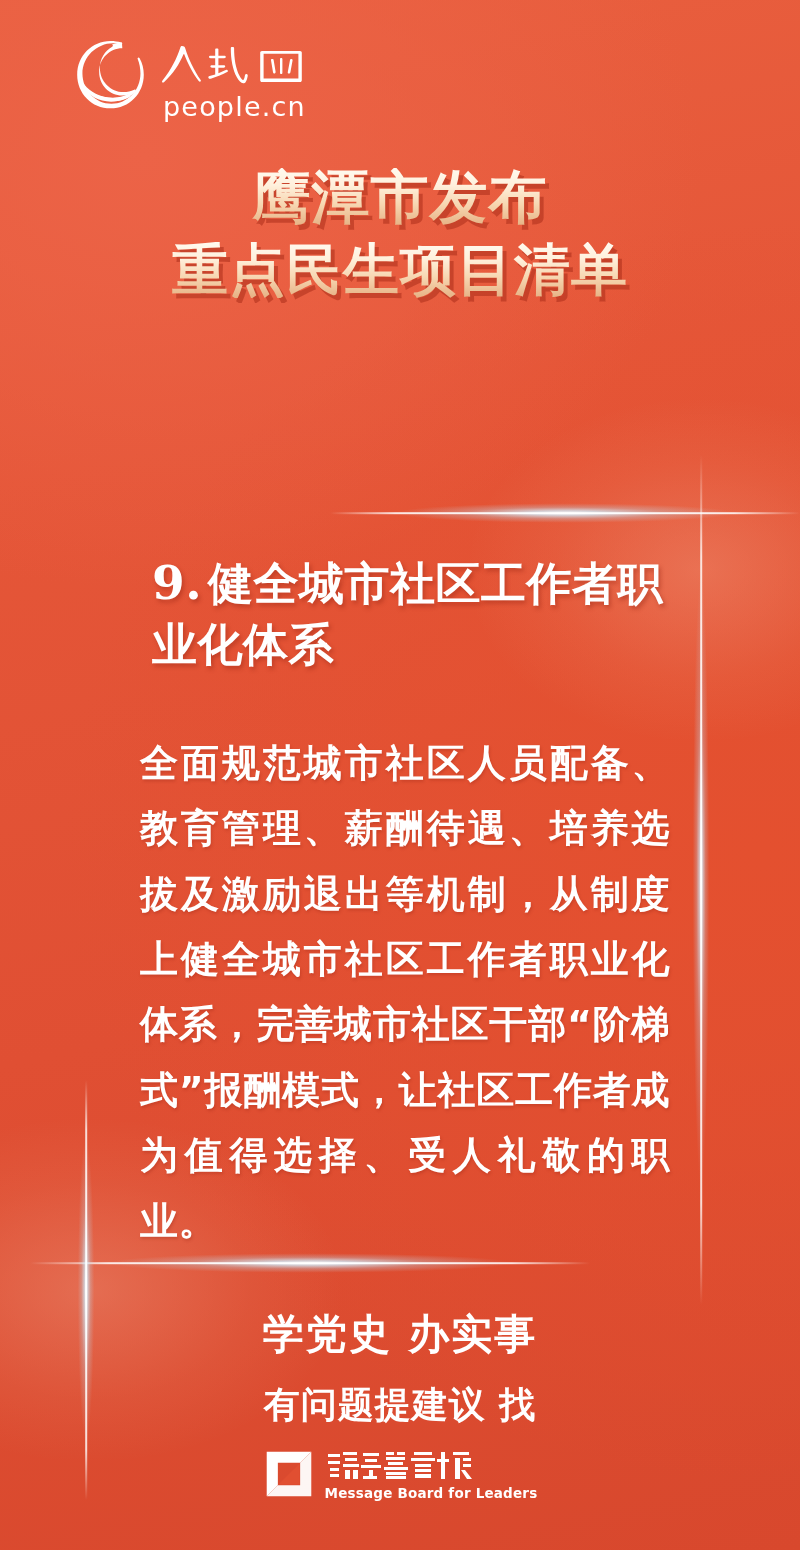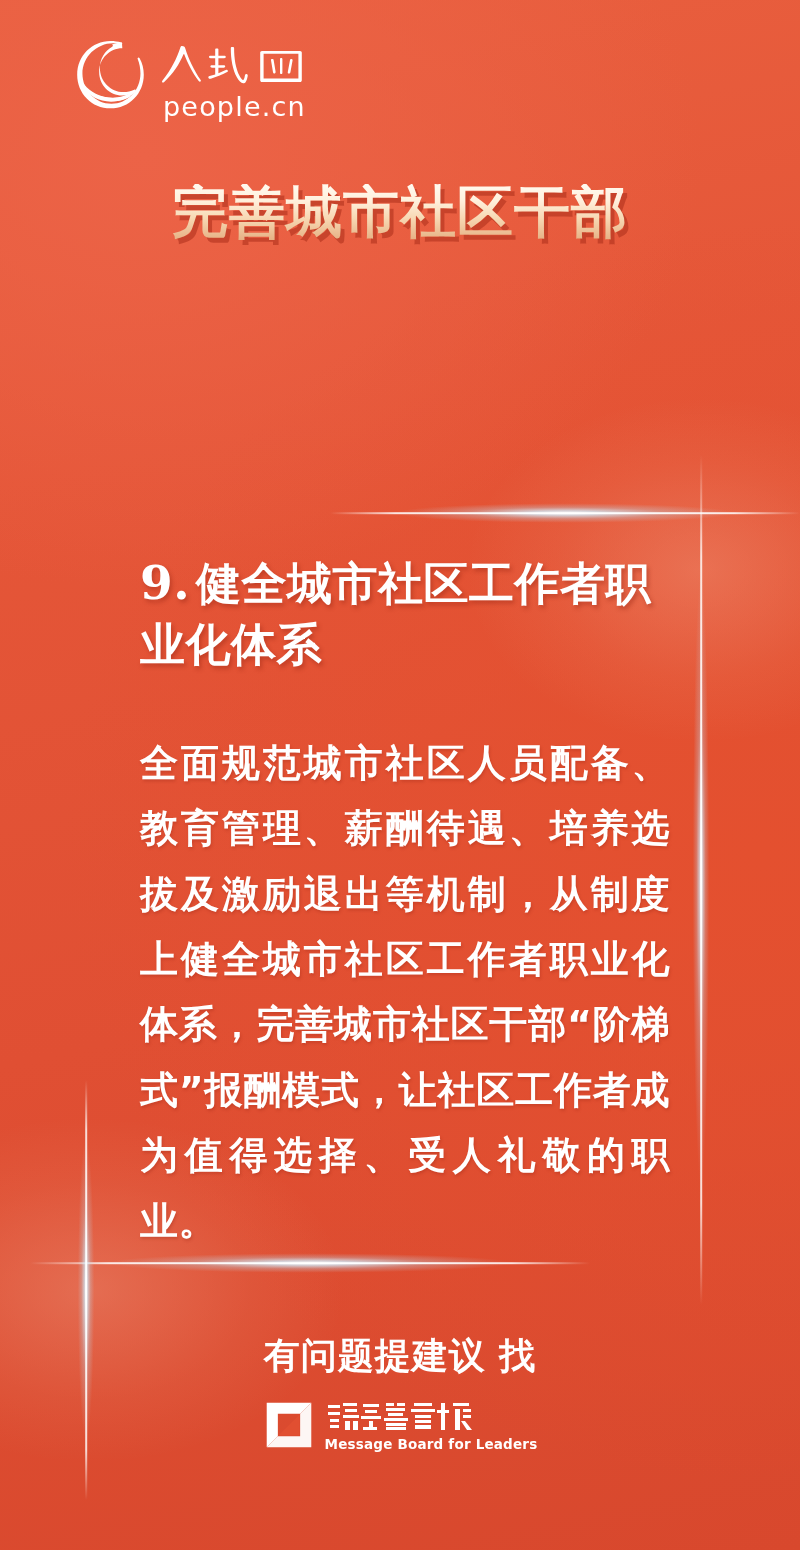--- a/index.html
+++ b/index.html
@@ -112,21 +112,21 @@
     filter: drop-shadow(4px 5px 0px rgba(171,45,25,0.55));
   }
   .hl-1 { font-size: 58px; }
   .hl-2 { font-size: 76px; margin-top: 14px; letter-spacing: 0px; }
   .hl-3 { font-size: 56px; margin-top: 16px; }
 
   
   .item-head {
     position: absolute;
     top: 552px;
-    left: 140px;
+    left: 152px;
     width: 540px;
     color: #FFFFFF;
     font-size: 45px;
     font-weight: 700;
     line-height: 1.34;
     letter-spacing: 0.5px;
     text-shadow: 2px 3px 4px rgba(150,38,20,0.45);
     font-family: "DejaVu Sans", "Liberation Sans", sans-serif;
   }
   .item-num {
@@ -230,30 +230,32 @@
 
         <path fill="#FFFFFF" d="M102 9c-1.1 0-1.8.7-1.8 1.8v27.5c0 1.1.7 1.8 1.8 1.8h38c1.1 0 1.8-.7 1.8-1.8V10.8c0-1.1-.7-1.8-1.8-1.8h-38zm1.6 2.8h34.8v24.6h-34.8V11.8z"></path>
         <path fill="#FFFFFF" d="M112 17c-.7 0-1.1.5-1 1.2l2 12c.2 1 .8 1.4 1.6 1.3.8-.2 1.1-.8 1-1.7l-2-12c-.1-.6-.5-.8-1-.8h-.6zM131 17c-.5 0-.9.3-1 .9l-2.2 12c-.2 1 .2 1.6 1 1.7.8.1 1.4-.3 1.6-1.3l2.2-12c.1-.7-.3-1.2-1-1.3h-.6z"></path>
         <path fill="#FFFFFF" d="M121 16c-.6 0-1 .5-1 1.1v13.6c0 .8.4 1.3 1.2 1.3s1.2-.5 1.2-1.3V17.1c0-.6-.4-1.1-1-1.1h-.4z"></path>
       </svg>
       <span class="brand-latin">people.cn</span>
     </div>
   </div>
 
   <div class="headline">
-    <span class="hl-line hl-3">完善城市社区干部</span>
+    <span class="hl-line hl-1">鹰潭市发布</span>
+    <span class="hl-line hl-3">重点民生项目清单</span>
   </div>
 
   <div class="item-head">
     <span class="item-num">9.</span><span>健全城市社区工作者职业化体系</span>
   </div>
 
   <div class="item-body">全面规范城市社区人员配备、教育管理、薪酬待遇、培养选拔及激励退出等机制，从制度上健全城市社区工作者职业化体系，完善城市社区干部“阶梯式”报酬模式，让社区工作者成为值得选择、受人礼敬的职业。</div>
 
   <div class="footer">
+    <div class="footer-slogan">学党史  办实事</div>
     <div class="footer-row">
       <span class="footer-cta">有问题提建议  找</span>
       <span class="mb-logo">
         <svg class="mb-mark" viewBox="0 0 56 56" aria-hidden="true">
           <path fill="#FFFFFF" d="M4 4h48L40 16H16v24L4 52V4z"></path>
           <path fill="#FFFFFF" d="M52 4v48H4l12-12h24V16L52 4z" opacity="0.95"></path>
           <path fill="#E14F31" d="M20 20h16v16H20z" opacity="0"></path>
           <path fill="#E14F31" d="M17.5 17.5h21v21h-21z" opacity="0"></path>
           <path fill="#E14F31" d="M16.6 39.4 39.4 16.6v22.8H16.6z" opacity="1"></path>
           <path fill="#FFFFFF" d="M38.2 18.8v19.4H18.8L38.2 18.8z" opacity="0"></path>

